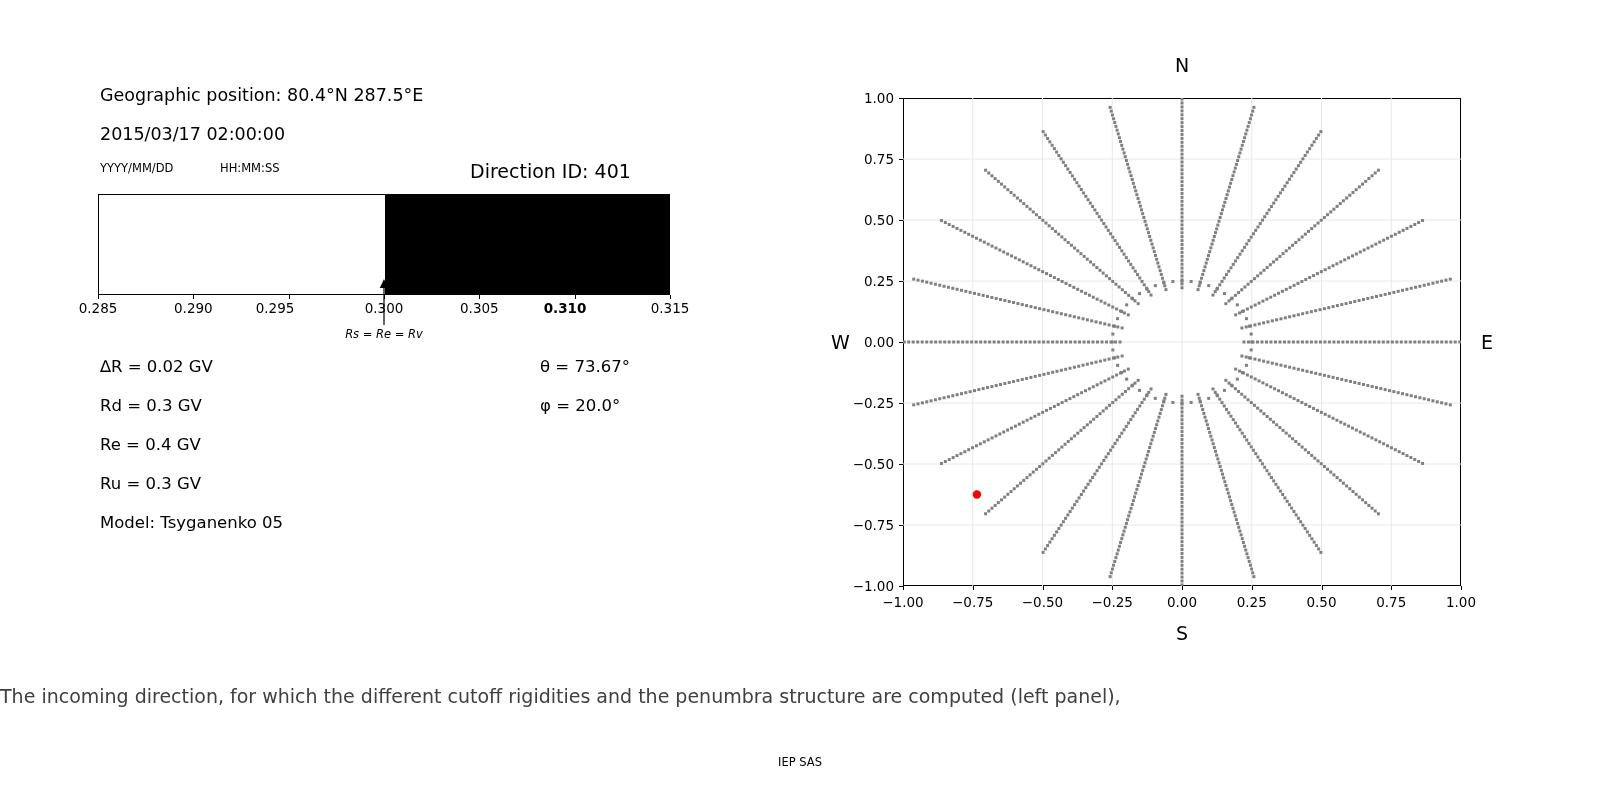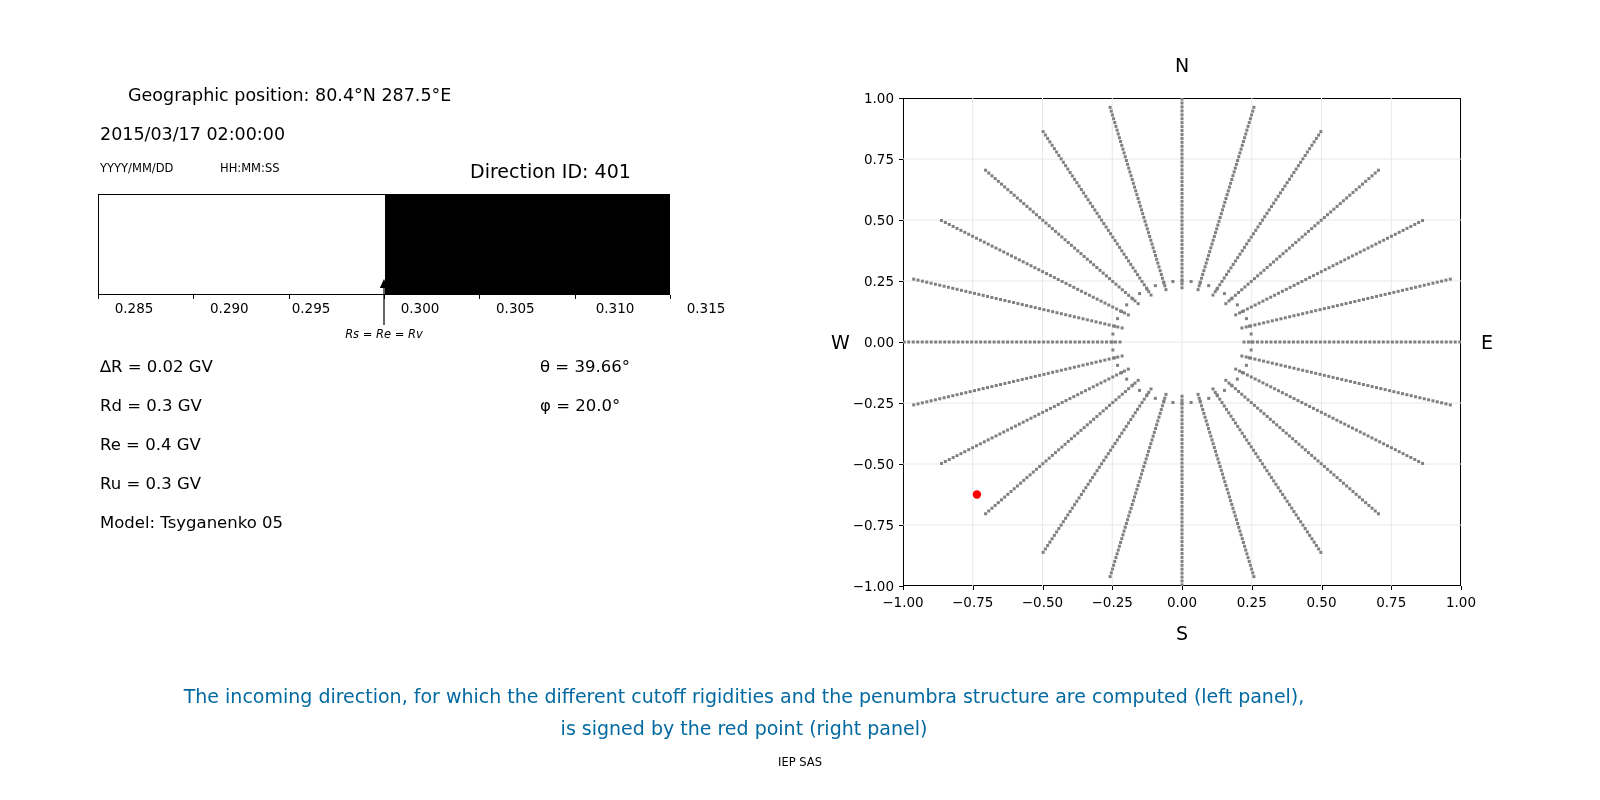--- a/index.html
+++ b/index.html
@@ -3,37 +3,37 @@
 <meta charset="utf-8">
 <style>
   html,body{margin:0;padding:0;background:#ffffff;}
   body{width:1600px;height:800px;position:relative;overflow:hidden;
        font-family:"DejaVu Sans","Liberation Sans",sans-serif;color:#000;}
 
   
   #left-panel{position:absolute;left:0;top:0;width:760px;height:660px;}
 
   .info-line{position:absolute;font-size:17.5px;color:#000;white-space:nowrap;}
-  #geo-position{left:100px;top:85px;margin-left:28px;}
+  #geo-position{left:100px;top:85px;}
   #datetime{left:100px;top:124px;}
   .fmt-hint{position:absolute;font-size:11.5px;color:#000;white-space:nowrap;}
   #fmt-date{left:100px;top:161px;}
   #fmt-time{left:220px;top:161px;}
   #direction-id{position:absolute;left:470px;top:160px;font-size:19px;white-space:nowrap;}
 
   
   #penumbra-wrap{position:absolute;left:98px;top:194px;width:572px;height:101px;}
   #penumbra-frame{position:absolute;inset:0;border:1.3px solid #000;box-sizing:border-box;
                   background:#ffffff;overflow:hidden;}
   #penumbra-black{position:absolute;top:0;bottom:0;background:#000;}
 
   
   #penumbra-axis{position:absolute;left:98px;top:295px;width:572px;height:60px;}
   .ptick{position:absolute;top:0;width:1px;height:4px;background:#000;}
-  .ptick-lbl{position:absolute;top:5px;font-size:13.5px;transform:translateX(-50%);white-space:nowrap;margin-left:36px;}
+  .ptick-lbl{position:absolute;top:5px;font-size:13.5px;transform:translateX(-50%);white-space:nowrap;}
   #rs-arrow{position:absolute;top:-16px;width:12px;height:46px;}
   #rs-label{position:absolute;top:32px;font-size:11.5px;transform:translateX(-50%);white-space:nowrap;}
 
   
   .param{position:absolute;font-size:16.5px;white-space:nowrap;}
   .param-left{left:100px;}
   .param-right{left:540px;}
 
   
   #right-panel{position:absolute;left:903px;top:98px;width:558px;height:488px;}
@@ -46,22 +46,22 @@
   .xtick-lbl{position:absolute;font-size:13.5px;transform:translateX(-50%);white-space:nowrap;top:100%;padding-top:8px;}
   .xtick-mark{position:absolute;top:100%;width:1px;height:4px;background:#000;}
 
   .compass{position:absolute;font-size:19px;color:#000;white-space:nowrap;}
   #compass-n{left:50%;transform:translateX(-50%);top:-44px;}
   #compass-s{left:50%;transform:translateX(-50%);top:524px;}
   #compass-w{left:-72px;top:50%;transform:translateY(-50%);}
   #compass-e{left:578px;top:50%;transform:translateY(-50%);}
 
   
-  #caption{position:absolute;left:0;top:680px;width:1488px;text-align:center;
-           font-size:19px;line-height:32px;color:#0369a1;}
+  #caption{position:absolute;left:0;top:680px;width:1488px;text-align:left;
+           font-size:19px;line-height:32px;color:#404040;}
   #footer{position:absolute;left:0;top:755px;width:1600px;text-align:center;
           font-size:11.5px;color:#000;}
 </style>
 </head>
 <body>
 
 <div id="left-panel">
 
   <div class="info-line" id="geo-position">Geographic position: 80.4°N 287.5°E</div>
 
@@ -88,32 +88,32 @@
       <div class="ptick-lbl" style="left: 0px;">0.285</div>
       <div class="ptick" style="left: 95.3333px;"></div>
       <div class="ptick-lbl" style="left: 95.3333px;">0.290</div>
       <div class="ptick" style="left: 190.667px;"></div>
       <div class="ptick-lbl" style="left: 177px;">0.295</div>
       <div class="ptick" style="left: 286px;"></div>
       <div class="ptick-lbl" style="left: 286px;">0.300</div>
       <div class="ptick" style="left: 381.333px;"></div>
       <div class="ptick-lbl" style="left: 381.333px;">0.305</div>
       <div class="ptick" style="left: 476.667px;"></div>
-      <div class="ptick-lbl" style="left: 481px;">0.310</div>
+      <div class="ptick-lbl" style="left: 467px; font-weight: bold;">0.310</div>
       <div class="ptick" style="left: 572px;"></div>
       <div class="ptick-lbl" style="left: 572px;">0.315</div>
     </div>
 
   <div class="param param-left" style="top:357px">∆R = 0.02 GV</div>
   <div class="param param-left" style="top:396px">Rd = 0.3 GV</div>
   <div class="param param-left" style="top:435px">Re = 0.4 GV</div>
   <div class="param param-left" style="top:474px">Ru = 0.3 GV</div>
   <div class="param param-left" style="top:513px">Model: Tsyganenko 05</div>
 
-  <div class="param param-right" style="top:357px">θ = 39.66°</div>
+  <div class="param param-right" style="top:357px">θ = 73.67°</div>
   <div class="param param-right" style="top:396px">φ = 20.0°</div>
 </div>
 
 <div id="right-panel">
   <div id="sky-frame"></div>
   <svg id="sky-svg" width="558" height="488">
       <line x1="69.75" y1="0" x2="69.75" y2="488" stroke="#e8e8e8" stroke-width="1"></line>
       <line x1="139.5" y1="0" x2="139.5" y2="488" stroke="#e8e8e8" stroke-width="1"></line>
       <line x1="209.25" y1="0" x2="209.25" y2="488" stroke="#e8e8e8" stroke-width="1"></line>
       <line x1="279" y1="0" x2="279" y2="488" stroke="#e8e8e8" stroke-width="1"></line>
@@ -1393,15 +1393,14 @@
     <div class="xtick-mark" style="left: 418.5px;"></div>
     <div class="xtick-lbl" style="left: 418.5px;">0.50</div>
     <div class="xtick-mark" style="left: 488.25px;"></div>
     <div class="xtick-lbl" style="left: 488.25px;">0.75</div>
     <div class="xtick-mark" style="left: 558px;"></div>
     <div class="xtick-lbl" style="left: 558px;">1.00</div>
   </div>
 
 <div id="caption">
   <div>The incoming direction, for which the different cutoff rigidities and the penumbra structure are computed (left panel),</div>
-  <div>is signed by the red point (right panel)</div>
 </div>
 <div id="footer">IEP SAS</div>
 
 </body></html>

